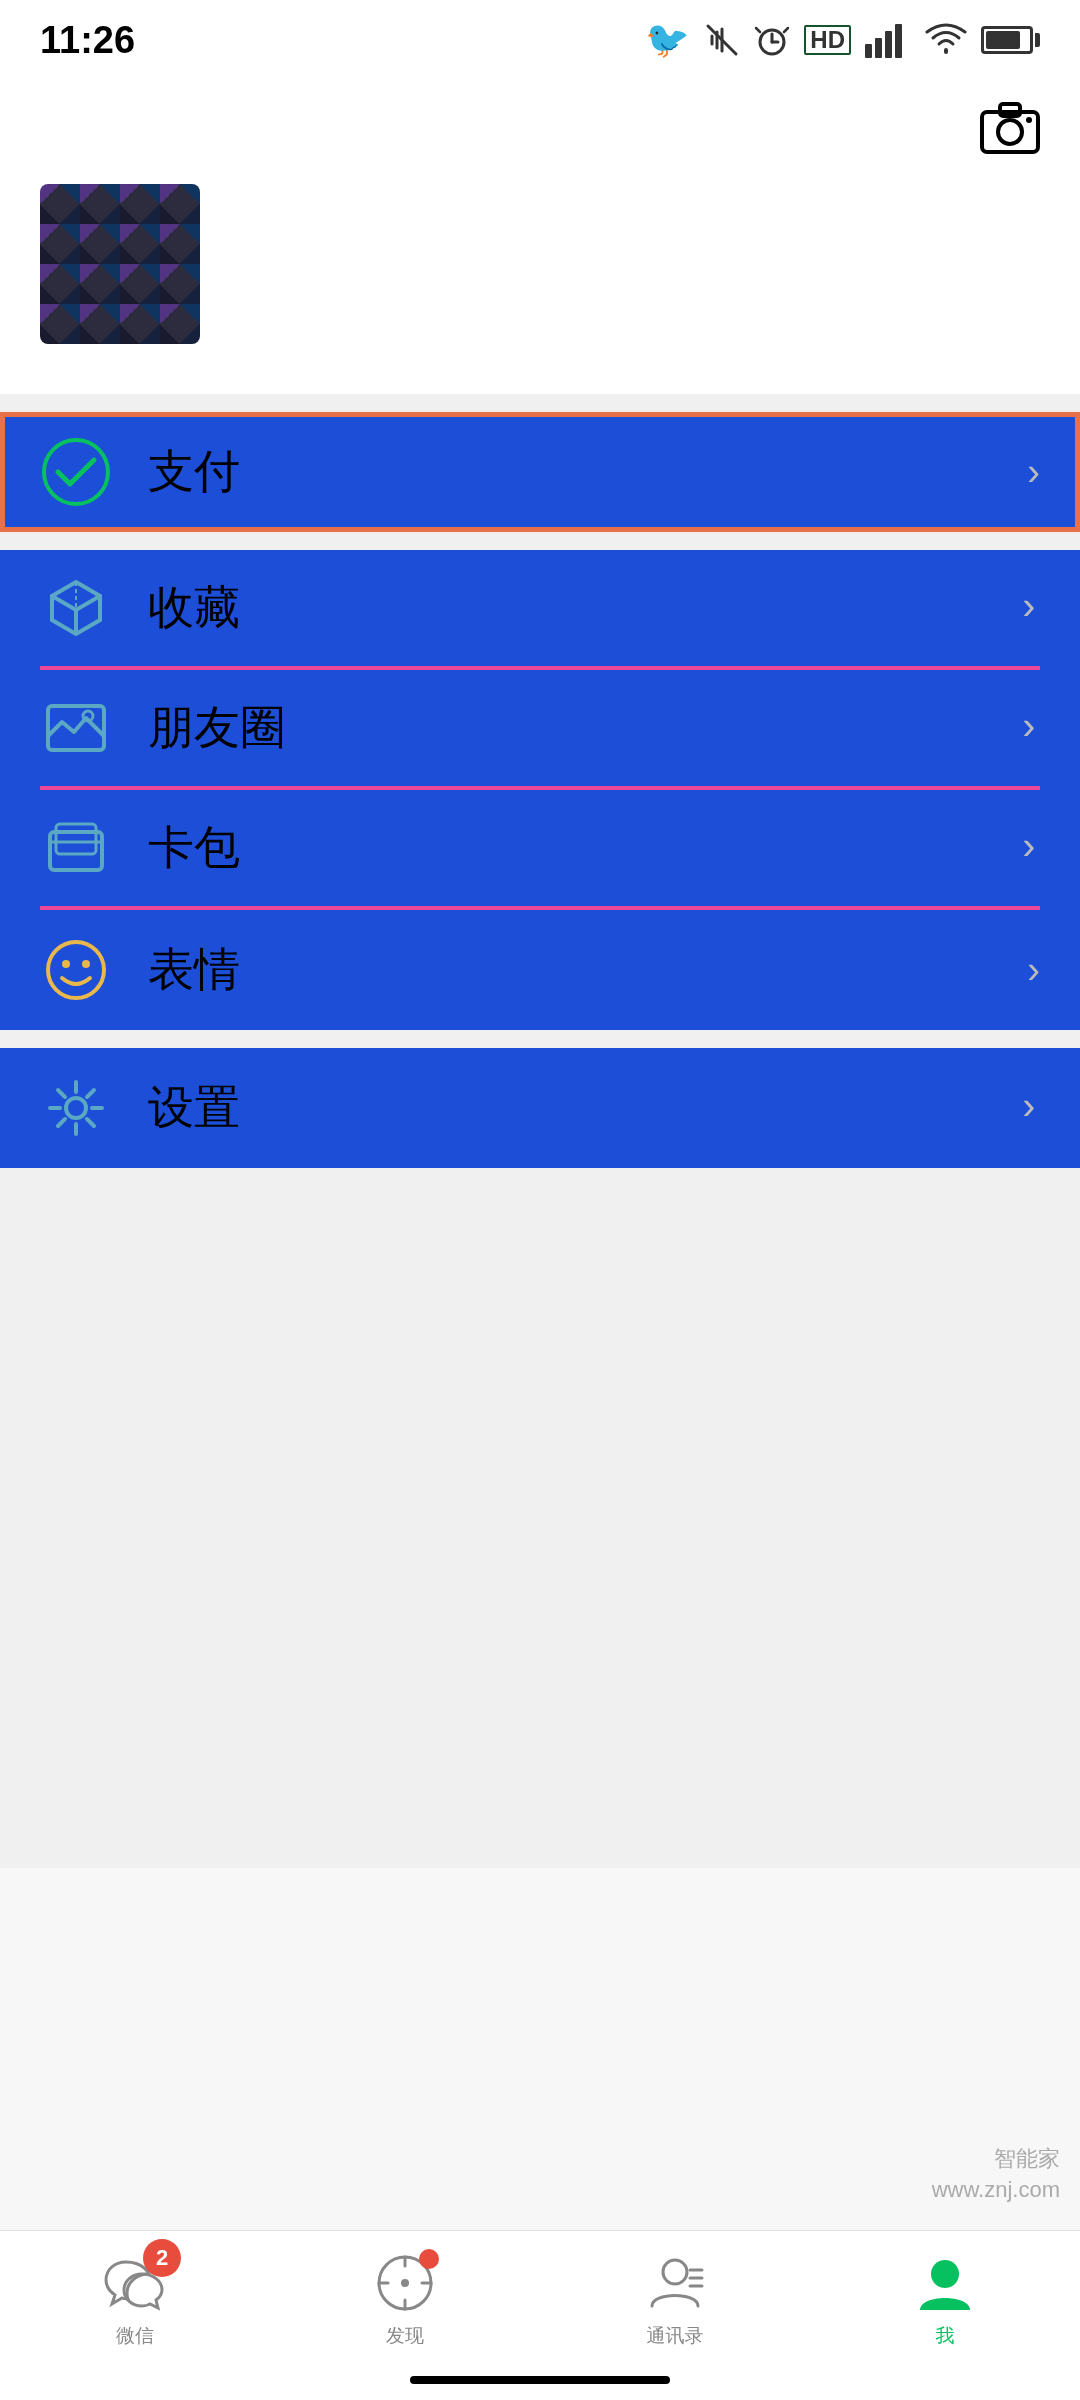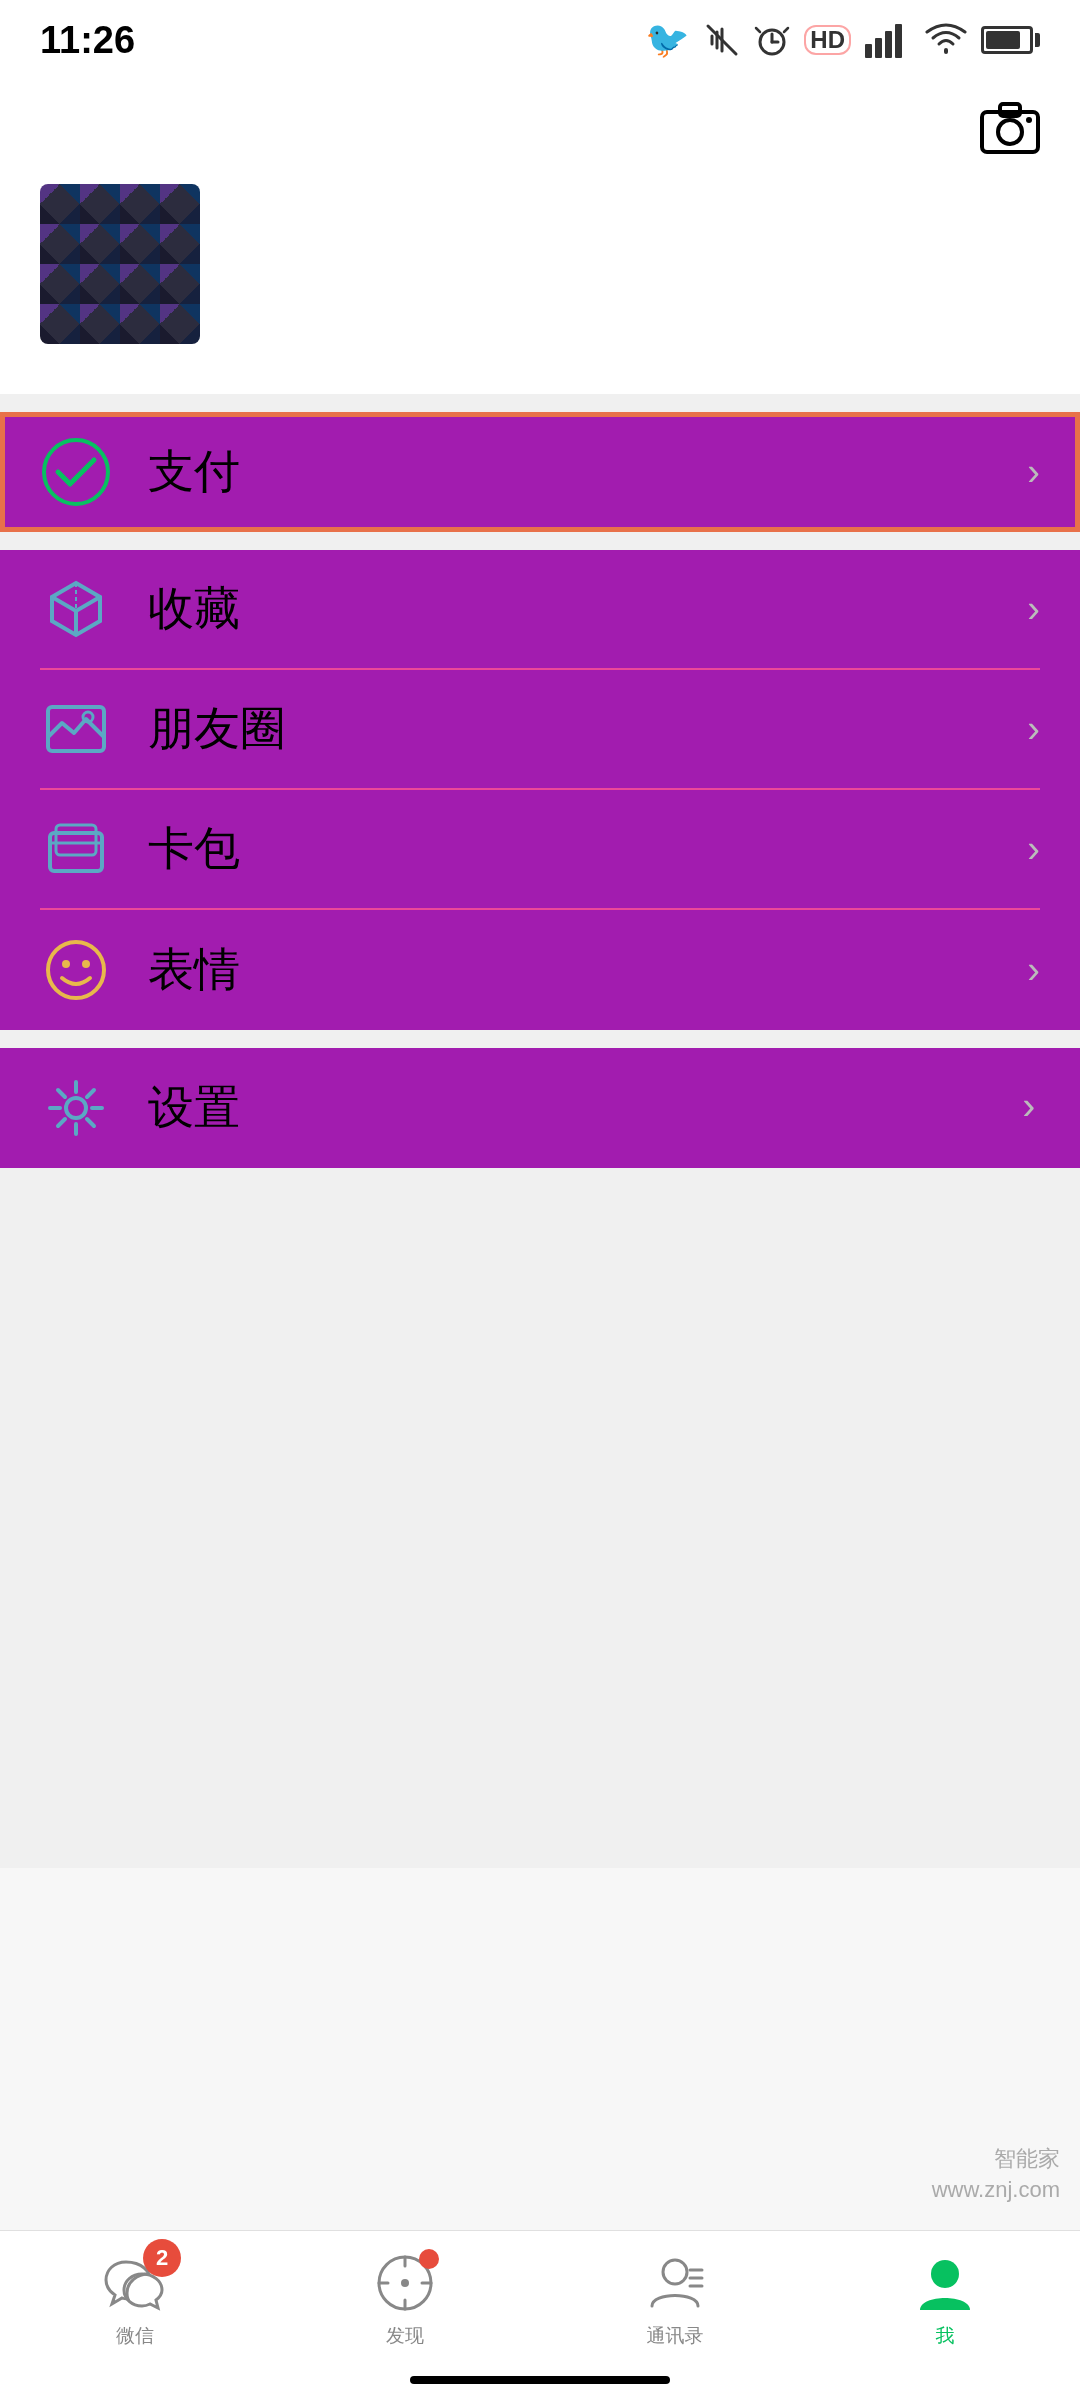--- a/index.html
+++ b/index.html
@@ -85,32 +85,33 @@
     
     .menu-section {
       background: #fff;
       width: 100%;
     }
     .menu-item {
       display: flex;
       align-items: center;
       padding: 0 40px;
       height: 120px;
-      background: #a21caf;
+      background: #1d4ed8;
       cursor: pointer;
       position: relative;
     }
     .menu-item-inner {
       display: flex;
       align-items: center;
       width: 100%;
       height: 100%;
     }
     .menu-item:not(:last-child) .menu-item-inner {
-      border-bottom: 2px solid #ec4899;
+      border-bottom: 4px solid #ec4899;
+      font-family: Liberation Mono, monospace;
     }
     .menu-icon {
       width: 72px;
       height: 72px;
       margin-right: 36px;
       display: flex;
       align-items: center;
       justify-content: center;
       flex-shrink: 0;
     }
@@ -248,21 +249,21 @@
     </svg>
 
     <svg width="36" height="36" viewBox="0 0 36 36">
       <circle cx="18" cy="20" r="12" stroke="#333" stroke-width="3" fill="none"></circle>
       <line x1="18" y1="20" x2="18" y2="12" stroke="#333" stroke-width="3" stroke-linecap="round"></line>
       <line x1="18" y1="20" x2="24" y2="20" stroke="#333" stroke-width="3" stroke-linecap="round"></line>
       <line x1="6" y1="10" x2="2" y2="6" stroke="#333" stroke-width="2.5" stroke-linecap="round"></line>
       <line x1="30" y1="10" x2="34" y2="6" stroke="#333" stroke-width="2.5" stroke-linecap="round"></line>
     </svg>
 
-    <span style="font-size:24px;font-weight:bold;color:#333;border:2px solid #fca5a5;padding:1px 4px;border-radius:12px;line-height:1;">HD</span>
+    <span style="font-size:24px;font-weight:bold;color:#333;border:2px solid #14532d;padding:1px 4px;border-radius:2px;line-height:1;">HD</span>
 
     <svg width="46" height="36" viewBox="0 0 46 36">
       <rect x="0" y="22" width="7" height="14" rx="1" fill="#333"></rect>
       <rect x="10" y="16" width="7" height="20" rx="1" fill="#333"></rect>
       <rect x="20" y="9" width="7" height="27" rx="1" fill="#333"></rect>
       <rect x="30" y="2" width="7" height="34" rx="1" fill="#333"></rect>
     </svg>
 
     <svg width="42" height="36" viewBox="0 0 42 36">
       <path d="M21 28 L21 30" stroke="#333" stroke-width="4" stroke-linecap="round"></path>

